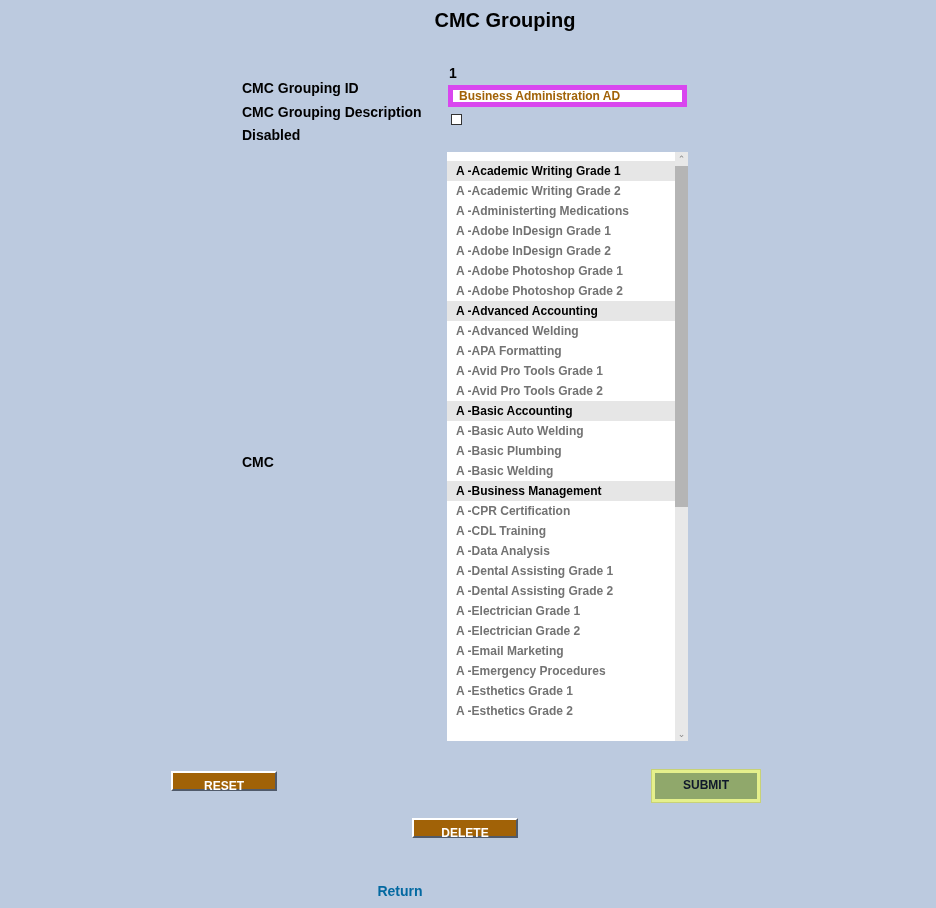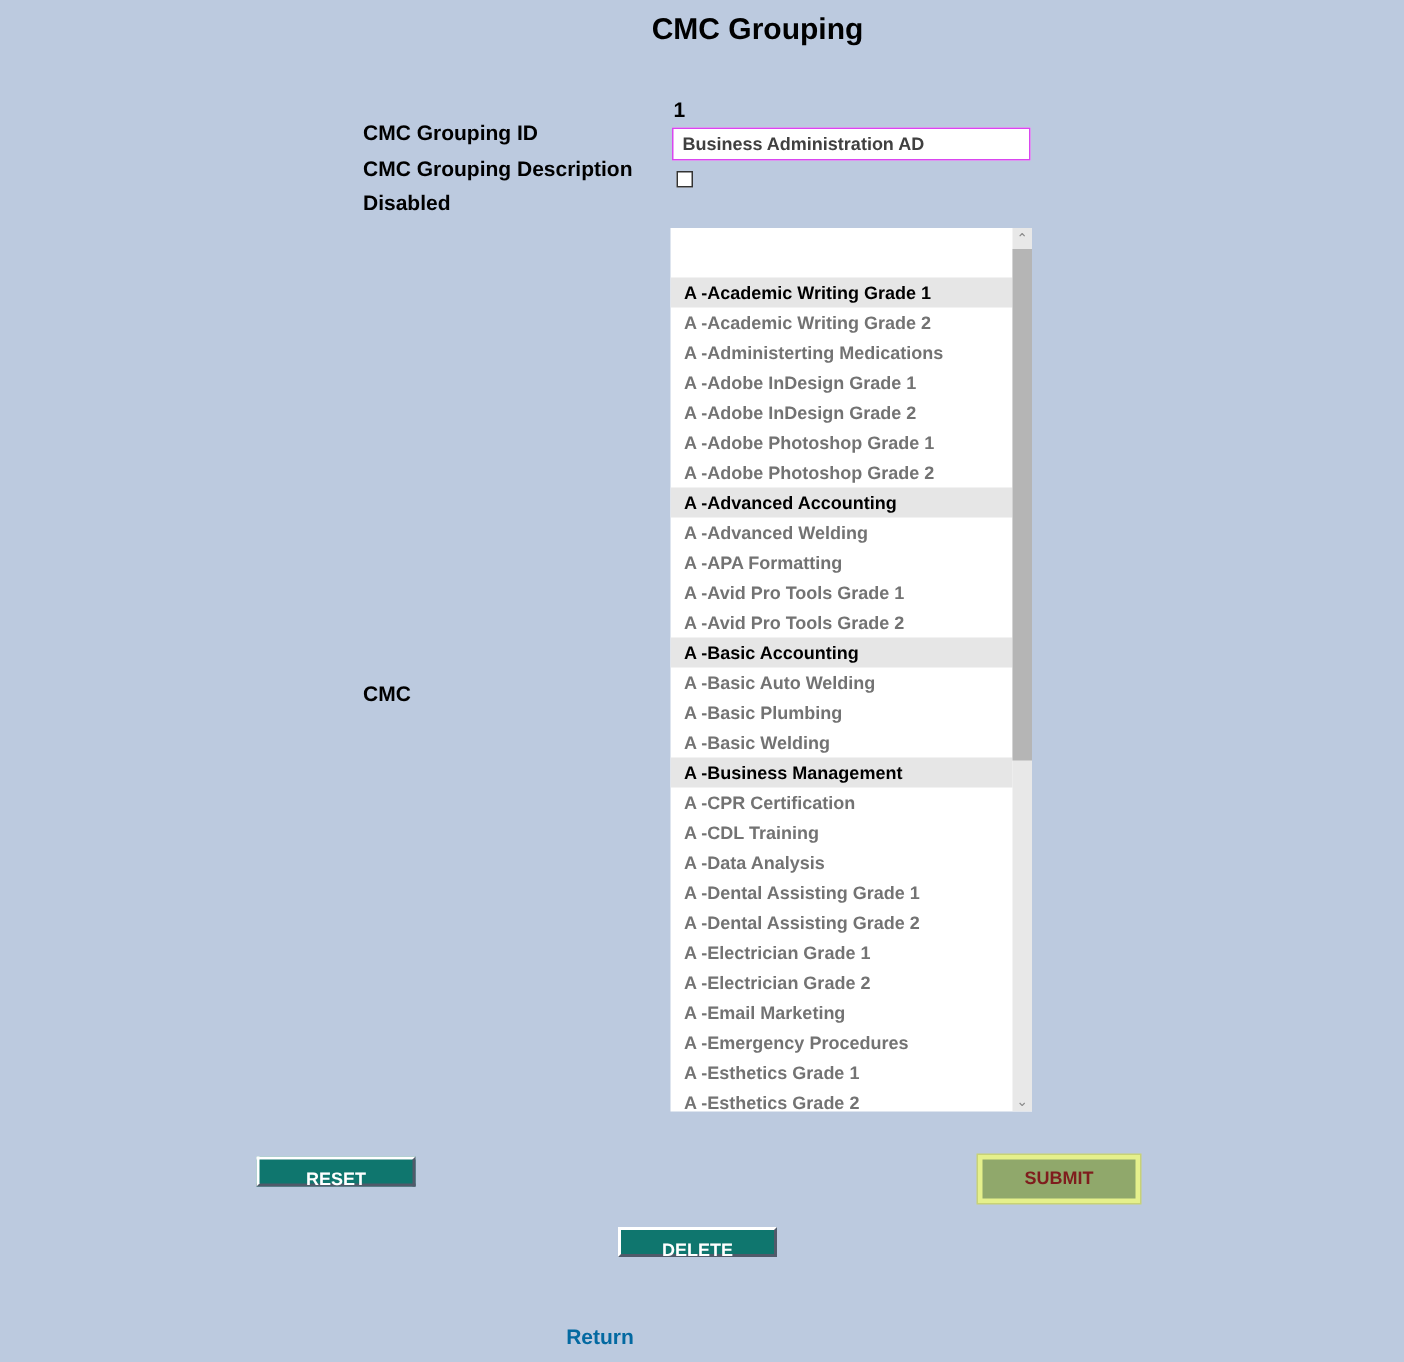--- a/index.html
+++ b/index.html
@@ -15,33 +15,33 @@
     text-align: center; font-size: 20px; font-weight: bold; padding-left: 37px;
   }
   .label {
     position: absolute; left: 242px; font-size: 14px; font-weight: bold; margin-top: 15px;
   }
   .value {
     position: absolute; left: 449px; font-size: 14px; font-weight: bold;
   }
   .desc-input {
     position: absolute; left: 448px; top: 85px; width: 239px; height: 22px;
-    box-sizing: border-box; border: 1px solid #d946ef; background: #fff;
+    box-sizing: border-box; border: 5px solid #d946ef; background: #fff;
     font-family: "Liberation Sans", sans-serif; font-size: 12px; font-weight: bold;
-    padding: 0 6px; line-height: 20px; outline: none; color: #404040;
+    padding: 0 6px; line-height: 20px; outline: none; color: #a16207;
   }
   .checkbox {
     position: absolute; left: 451px; top: 114px; width: 11px; height: 11px;
     box-sizing: border-box; border: 1px solid #333; background: #fff;
   }
   .listbox {
     position: absolute; left: 447px; top: 152px; width: 241px; height: 589px;
     background: #fff; overflow: hidden;
   }
-  .list-inner { position: absolute; left: 0; top: 9px; width: 228px; margin-top: 24px; }
+  .list-inner { position: absolute; left: 0; top: 9px; width: 228px; }
   .opt {
     height: 20px; line-height: 20px; font-size: 12px; font-weight: bold;
     color: #737373; padding-left: 9px; white-space: nowrap;
   }
   .opt.selected { background: #e6e6e6; color: #000; }
   .scrollbar {
     position: absolute; left: 228px; top: 0; width: 13px; height: 589px;
     background: #e8e8e8;
   }
   .scroll-up, .scroll-down {
@@ -50,27 +50,27 @@
   }
   .scroll-up { top: 0; }
   .scroll-down { bottom: 0; }
   .thumb {
     position: absolute; left: 0; top: 14px; width: 13px; height: 341px;
     background: #b5b5b5;
   }
   .btn {
     position: absolute; height: 20px; box-sizing: border-box;
     font-family: "Liberation Sans", sans-serif; font-size: 12px; font-weight: bold;
-    color: #fff; background: #0f766e; cursor: pointer;
+    color: #fff; background: #a16207; cursor: pointer;
     border-top: 2px solid #fff; border-left: 2px solid #fff;
     border-right: 2px solid #505a6a; border-bottom: 2px solid #505a6a;
     text-align: center; line-height: 26px;
   }
   .btn-submit {
-    background: #90a86b; color: #7f1d1d;
+    background: #90a86b; color: #0f172a;
     border: 3px solid #e5f08c;
     outline: 1px solid #c8d277;
     line-height: 24px;
   }
   .return-link {
     position: absolute; left: 0; top: 883px; width: 800px; text-align: center;
     font-size: 14px; font-weight: bold; color: #0369a1; text-decoration: none;
   }
 </style>
 </head>

